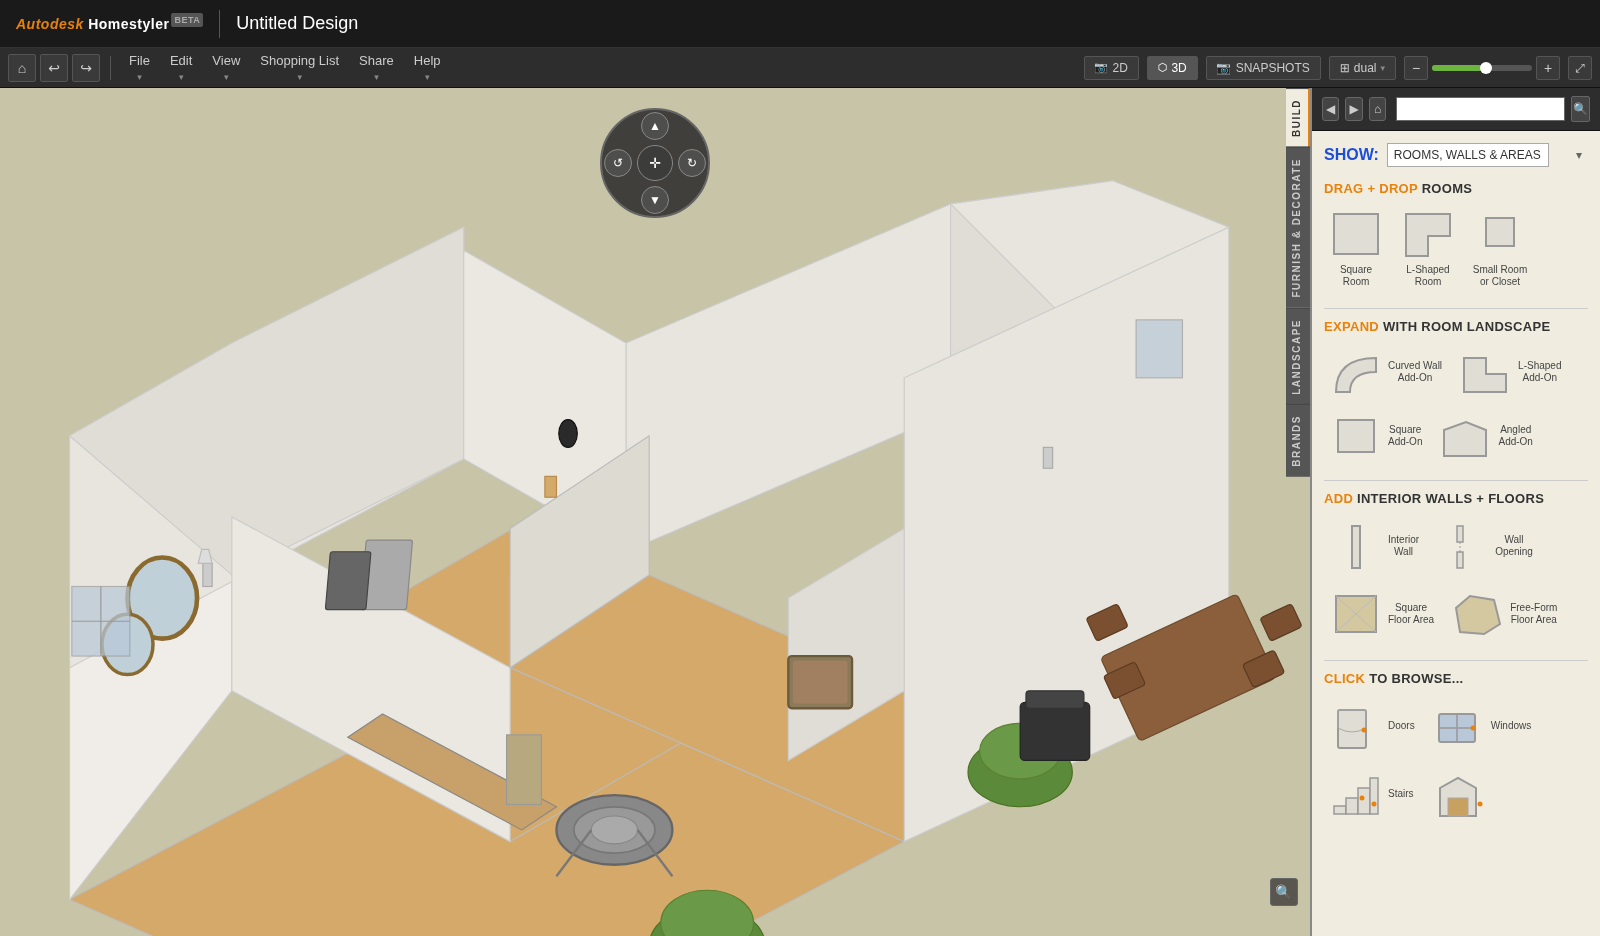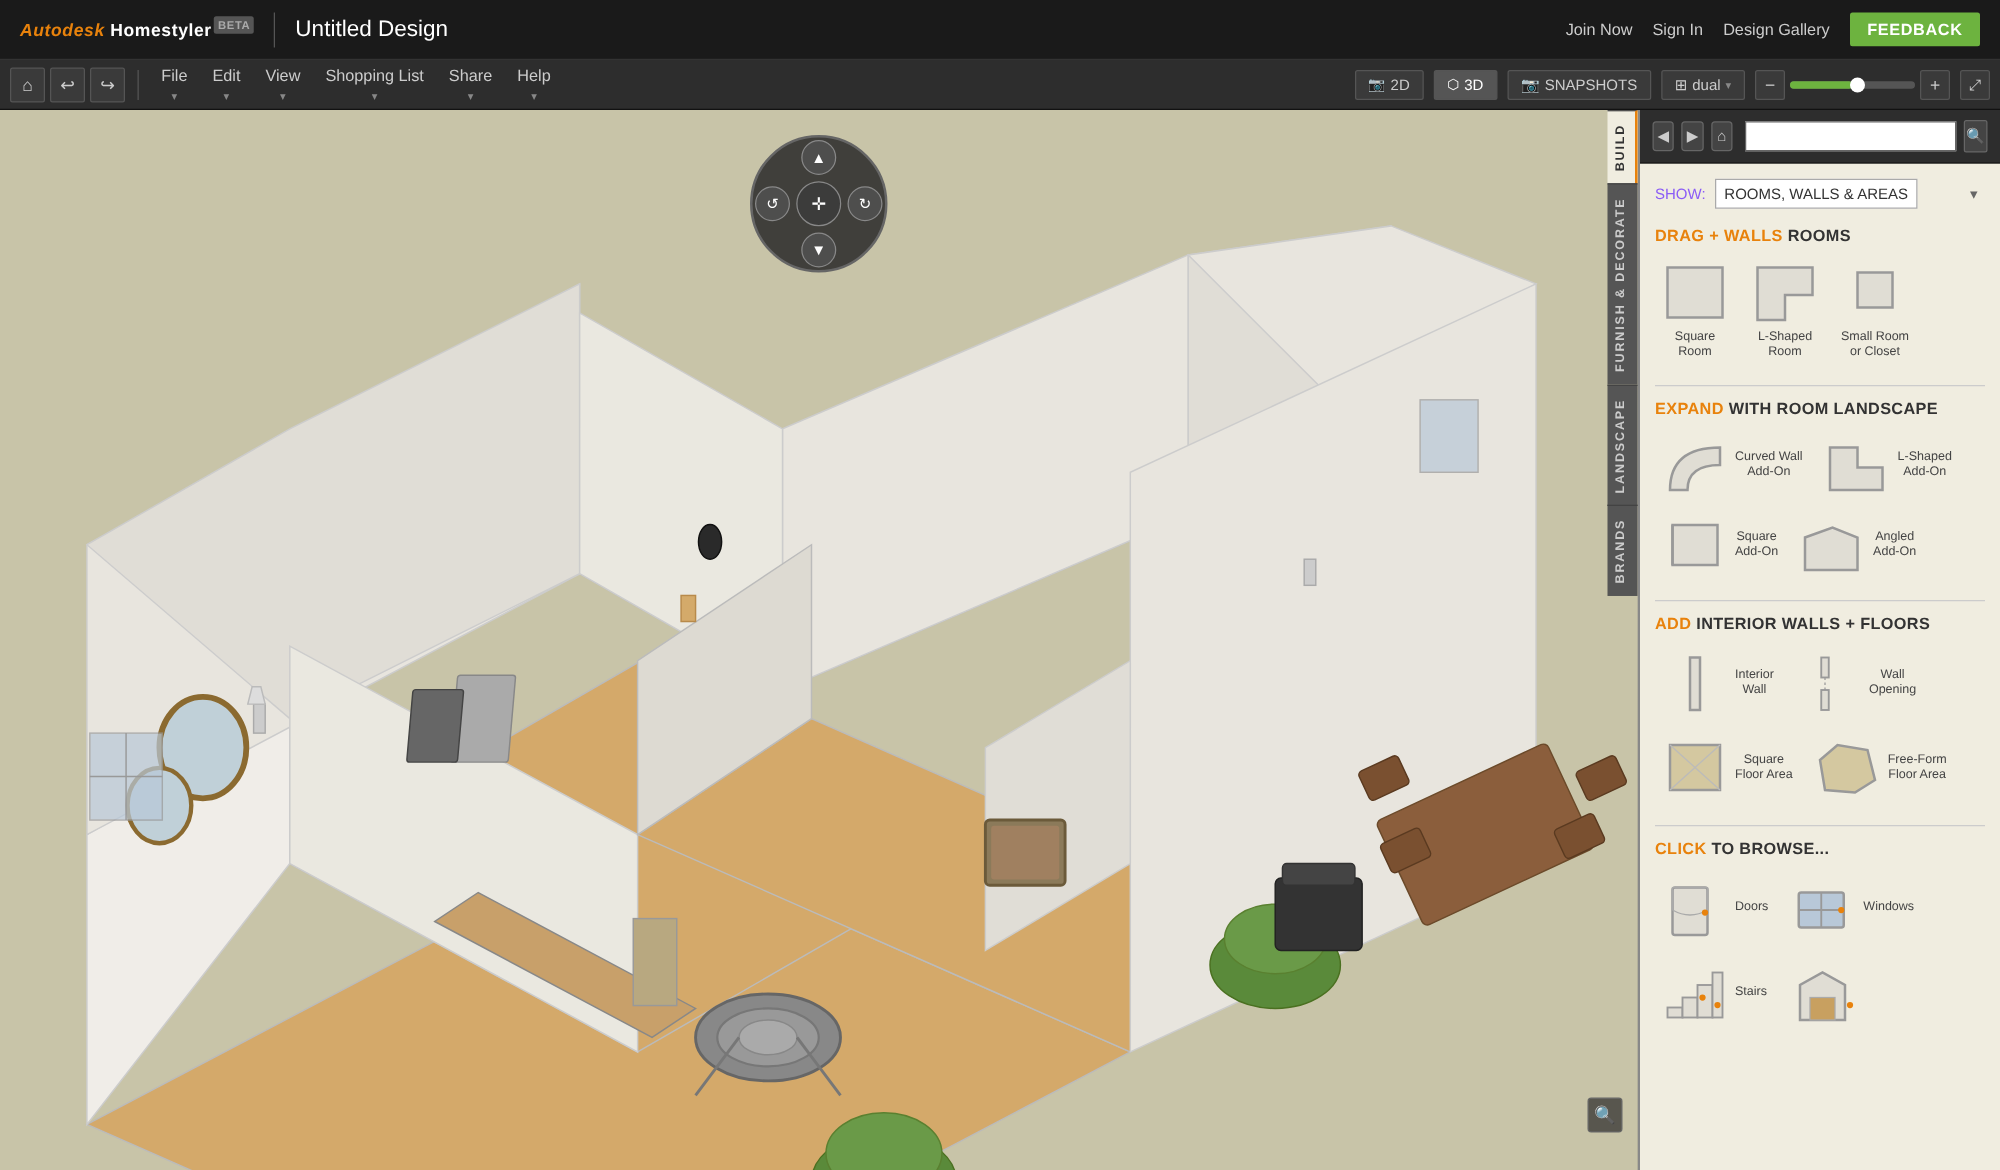--- a/index.html
+++ b/index.html
@@ -314,23 +314,23 @@
     }
 
     
     #show-row {
       display: flex;
       align-items: center;
       gap: 8px;
       margin-bottom: 14px;
     }
     #show-label {
-      font-size: 12px;
-      font-weight: normal;
-      color: #8b5cf6;
+      font-size: 16px;
+      font-weight: bold;
+      color: #1d4ed8;
     }
     #show-dropdown {
       flex: 1;
       background: #fff;
       border: 1px solid #aaa;
       padding: 4px 6px;
       font-size: 12px;
       color: #333;
       cursor: pointer;
       appearance: none;
@@ -472,26 +472,20 @@
 
 <div id="top-bar">
   <div id="logo-area">
     <span id="logo-text">
       <span style="color:#e8820c;font-style:italic;">Autodesk</span>
       <span style="color:#fff;"> Homestyler</span><sup style="background:#555;color:#aaa;font-size:9px;padding:2px 3px;border-radius:2px;margin-left:2px;">BETA</sup>
     </span>
   </div>
   <div id="divider-line"></div>
   <span id="design-title">Untitled Design</span>
-  <div id="top-right-nav">
-    <a href="#">Join Now</a>
-    <a href="#">Sign In</a>
-    <a href="#">Design Gallery</a>
-    <button id="feedback-btn">FEEDBACK</button>
-  </div>
 </div>
 
 <div id="toolbar">
   <button class="toolbar-icon-btn">⌂</button>
   <button class="toolbar-icon-btn">↩</button>
   <button class="toolbar-icon-btn">↪</button>
   <div class="toolbar-sep"></div>
   <button class="menu-btn">
     <span>File</span>
     <span class="menu-arrow">▾</span>
@@ -677,21 +671,21 @@
         <div class="dropdown-wrapper">
           <select id="show-dropdown">
             <option>ROOMS, WALLS &amp; AREAS</option>
             <option>ALL</option>
             <option>STRUCTURE ONLY</option>
           </select>
         </div>
       </div>
 
       <div class="section-heading">
-        <span style="color:#e8820c;">DRAG + WALLS</span>
+        <span style="color:#e8820c;">DRAG + DROP</span>
         <span> ROOMS</span>
       </div>
       <div class="items-grid">
 
         <div class="room-item">
           <svg width="56" height="50">
             <rect x="6" y="4" width="44" height="40" fill="#e0ddd4" stroke="#999" stroke-width="2"></rect>
           </svg>
           <span class="room-item-label">Square<br>Room</span>
         </div>

